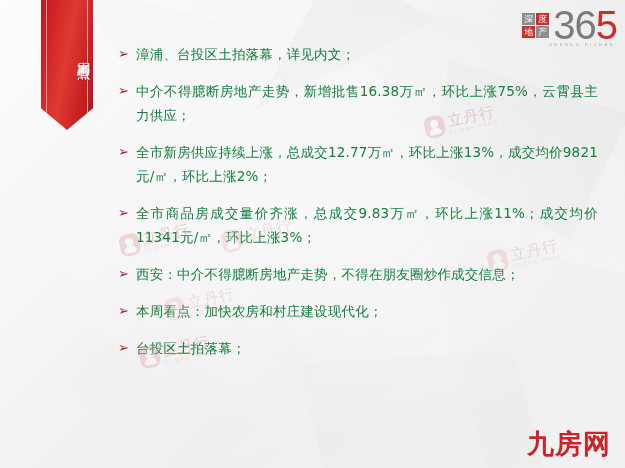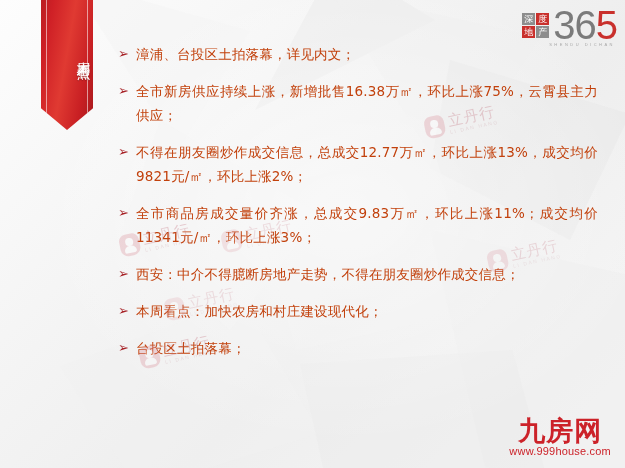--- a/index.html
+++ b/index.html
@@ -146,21 +146,21 @@
   .bullet-marker {
     flex: 0 0 auto;
     width: 18px;
     color: #a62025;
     font-size: 13px;
     line-height: 24px;
     font-family: "DejaVu Sans", sans-serif;
   }
   .bullet-text {
     flex: 1 1 auto;
-    color: #c2410c;
+    color: #15803d;
     font-size: 13.5px;
     line-height: 24px;
     letter-spacing: 0.2px;
     font-family: "DejaVu Sans", "Liberation Sans", sans-serif;
     text-align: justify;
   }
 
   
   .wm {
     position: absolute;
@@ -272,25 +272,25 @@
     </div>
   </div>
 
   <div class="bullets">
     <div class="bullet">
       <div class="bullet-marker">➢</div>
       <div class="bullet-text">漳浦、台投区土拍落幕，详见内文；</div>
     </div>
     <div class="bullet">
       <div class="bullet-marker">➢</div>
-      <div class="bullet-text">全市新房供应持续上涨，新增批售16.38万㎡，环比上涨75%，云霄县主力供应；</div>
-    </div>
-    <div class="bullet">
-      <div class="bullet-marker">➢</div>
-      <div class="bullet-text">不得在朋友圈炒作成交信息，总成交12.77万㎡，环比上涨13%，成交均价9821元/㎡，环比上涨2%；</div>
+      <div class="bullet-text">中介不得臆断房地产走势，新增批售16.38万㎡，环比上涨75%，云霄县主力供应；</div>
+    </div>
+    <div class="bullet">
+      <div class="bullet-marker">➢</div>
+      <div class="bullet-text">全市新房供应持续上涨，总成交12.77万㎡，环比上涨13%，成交均价9821元/㎡，环比上涨2%；</div>
     </div>
     <div class="bullet">
       <div class="bullet-marker">➢</div>
       <div class="bullet-text">全市商品房成交量价齐涨，总成交9.83万㎡，环比上涨11%；成交均价11341元/㎡，环比上涨3%；</div>
     </div>
     <div class="bullet">
       <div class="bullet-marker">➢</div>
       <div class="bullet-text">西安：中介不得臆断房地产走势，不得在朋友圈炒作成交信息；</div>
     </div>
     <div class="bullet">
@@ -341,16 +341,15 @@
   <div class="wm wm-d">
     <div class="wm-badge"></div>
     <div class="wm-text">
       <div class="wm-cn">立丹行</div>
       <div class="wm-en">LI DAN HANG</div>
     </div>
   </div>
 
   <div class="site-logo">
     <div class="site-cn">九房网</div>
-    <div class="site-url">www.999house.com</div>
   </div>
 
 </div>
 
 </body></html>

